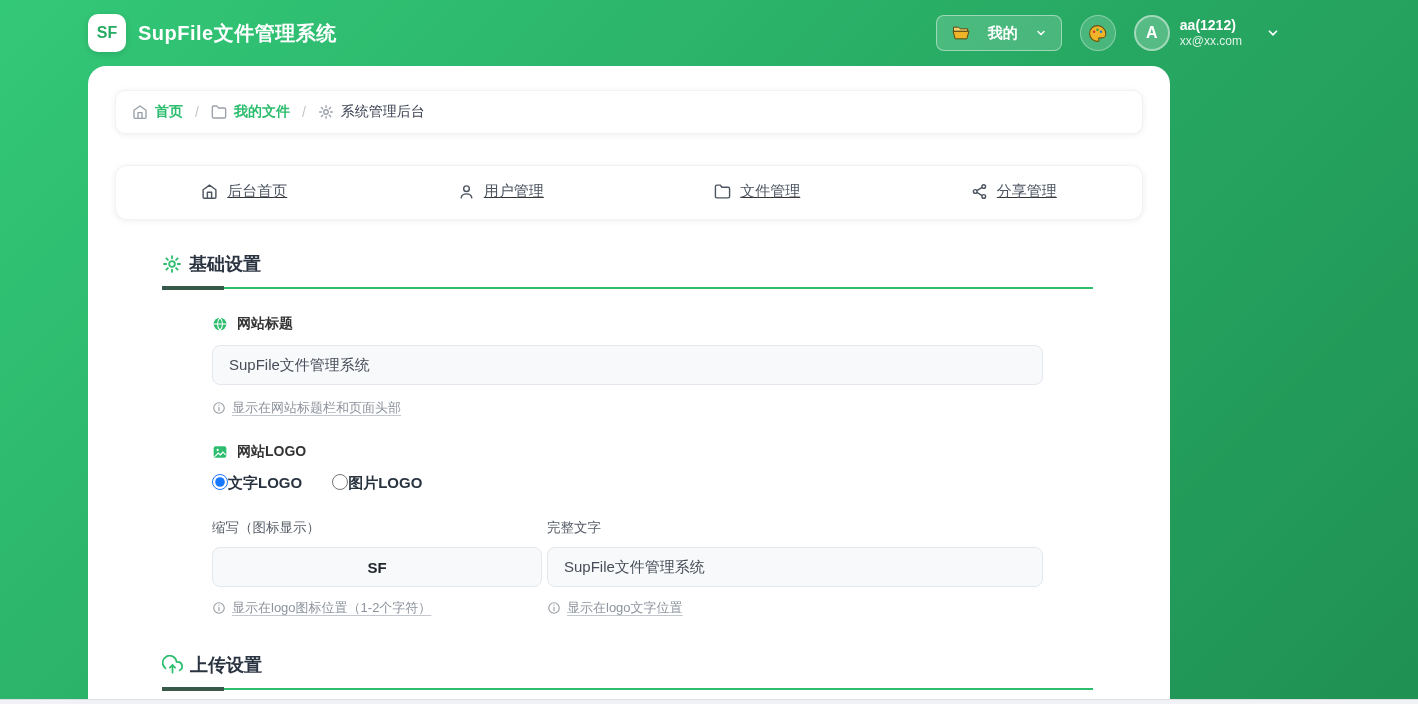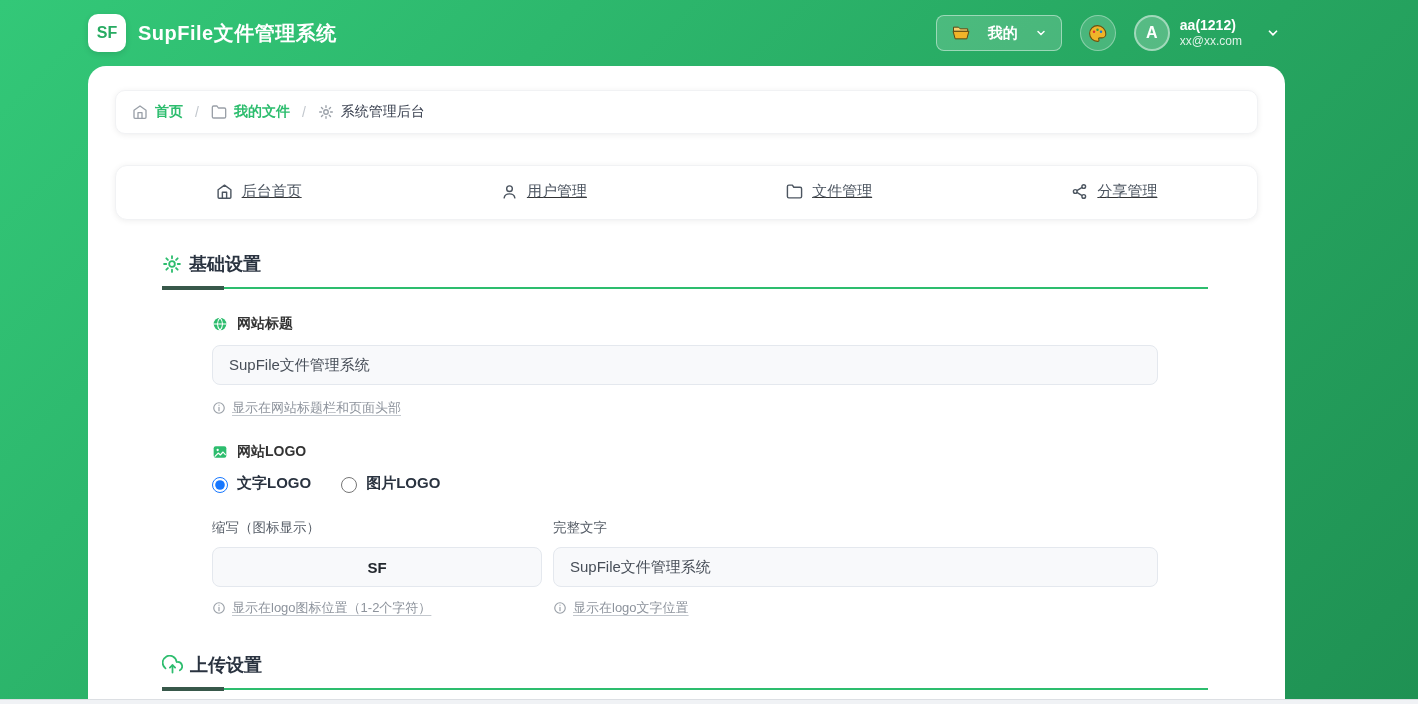--- a/index.html
+++ b/index.html
@@ -26,21 +26,21 @@
   .user-box { display:flex; align-items:center; gap:10px; cursor:pointer; }
   .avatar { width:36px; height:36px; border-radius:50%; background:rgba(255,255,255,.22);
             border:2px solid rgba(255,255,255,.45); color:#fff; font-weight:bold; font-size:16px;
             display:flex; align-items:center; justify-content:center; }
   .user-meta { display:flex; flex-direction:column; line-height:1.25; }
   .user-name { color:#fff; font-weight:bold; font-size:14px; }
   .user-email { color:rgba(255,255,255,.85); font-size:12px; }
   .user-chev { margin-left:14px; }
 
   
-  .card { position:absolute; left:88px; top:66px; width:1197px; height:638px; background:#fff;
+  .card { position:absolute; left:88px; top:66px; width:1082px; height:638px; background:#fff;
           border-radius:18px 18px 0 0; overflow:hidden; }
   .card-inner { padding:24px 27px 0; }
 
   .breadcrumb { height:44px; border-radius:10px; border:1px solid #f1f2f4; box-shadow:0 1px 6px rgba(0,0,0,.07);
                 display:flex; align-items:center; padding:0 16px; font-size:14px; background:#fff; }
   .crumb { display:flex; align-items:center; gap:7px; cursor:pointer; }
   .crumb .label { font-weight:bold; }
   .crumb-green .label { color:#2dbd6e; }
   .crumb-current { cursor:default; }
   .crumb-current .label { color:#3a4150; font-weight:normal;font-family:Liberation Serif, serif; }
@@ -61,24 +61,24 @@
   .section-line::before { content:""; position:absolute; left:0; top:-1px; width:62px; height:4px; background:#38584a; }
 
   .section-body { padding:0 50px; }
   .field-label { display:flex; align-items:center; gap:9px; font-size:14px; font-weight:bold; color:#333; margin-top:26px; }
   .text-input { margin-top:12px; width:100%; height:40px; background:#f8f9fb; border:1px solid #e4e8ee;
                 border-radius:8px; padding:0 16px; font-size:15px; color:#474e58; outline:none; }
   .help { margin-top:14px; display:flex; align-items:center; gap:6px; color:#8d939c; font-size:13px; }
   .help-text { text-decoration:underline; text-underline-offset:3px; text-decoration-color:#c3c8ce; }
 
   .radio-row { margin-top:13px; display:flex; align-items:center; gap:30px; }
-  .radio-label { display:flex; align-items:flex-end; gap:9px; font-size:15px; font-weight:bold; color:#2a3340; cursor:pointer; }
+  .radio-label { display:flex; align-items:flex-start; font-size:15px; font-weight:bold; color:#2a3340; cursor:pointer; }
   .radio-label input { width:16px; height:16px; margin:0; accent-color:#1677ff; cursor:pointer; }
 
-  .two-col { margin-top:26px; display:flex; gap:11px; }
+  .two-col { margin-top:26px; display:flex; gap:5px; }
   .col-left { width:330px; flex:none; }
   .col-right { flex:1; }
   .col-label { font-size:13.5px; color:#555c66; }
   .col-input { margin-top:10px; }
   .abbr-input { text-align:center; font-weight:bold; color:#23282e; }
   .col-help { margin-top:12px; }
 
   .upload-head { margin-top:36px; }
 
   .bottom-strip { position:absolute; left:0; right:0; bottom:0; height:5px; background:#f0f2f5; border-top:1px solid #dcdfe3; }

